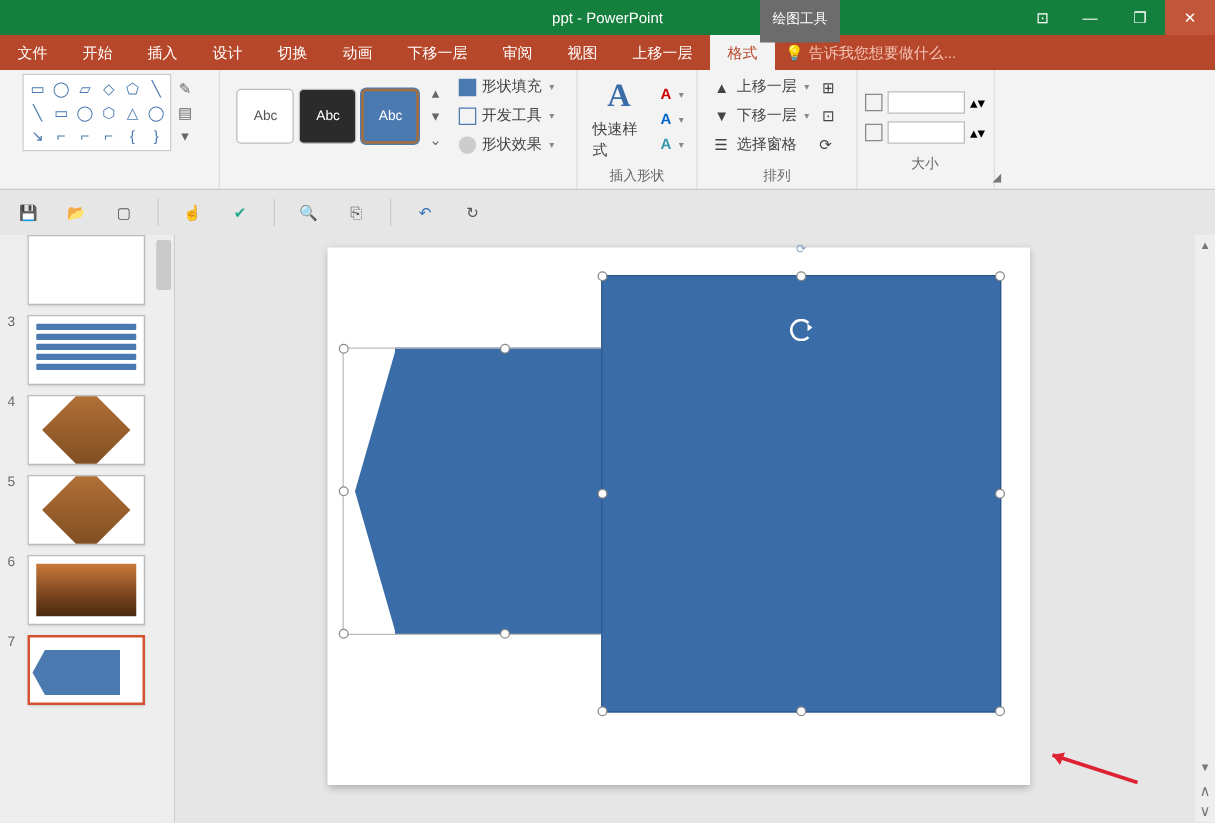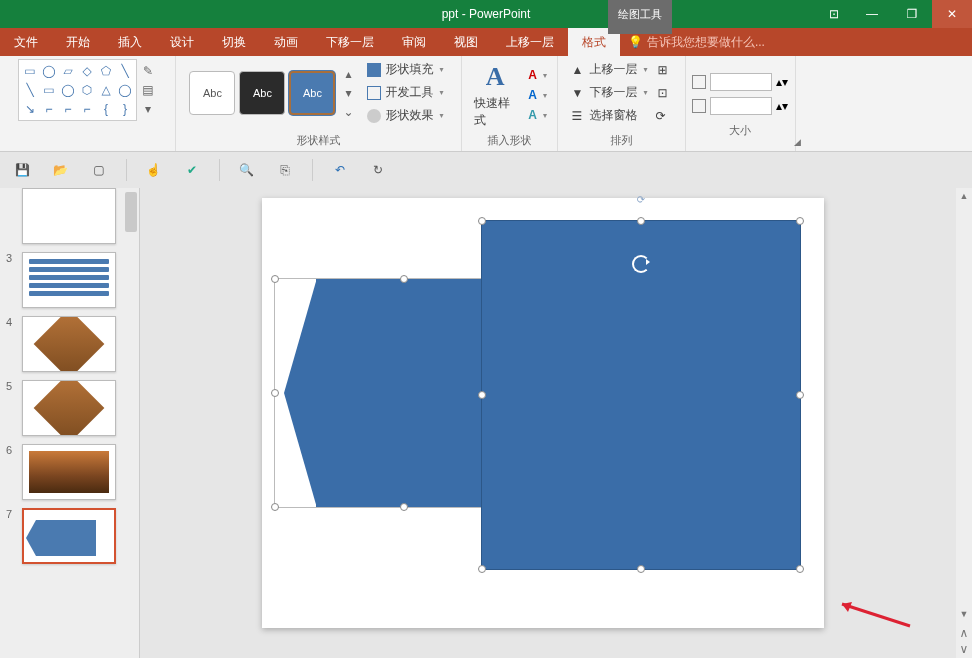--- a/index.html
+++ b/index.html
@@ -167,21 +167,20 @@
             <span>开发工具</span>
             <span class="caret">▾</span>
           </div>
         <div class="rbtn">
             <span class="ic" style="background:#ccc;border-radius:50%"></span>
             <span>形状效果</span>
             <span class="caret">▾</span>
           </div>
       </div>
     </div>
-    <div class="group-label">形状样式</div>
   </div>
 
   <div class="group" style="width:96px">
     <div style="display:flex;align-items:center">
       <div class="bigbtn">
         <div class="big-ic">A</div>
         <span>快速样式</span>
       </div>
       <div class="vstack" style="margin-left:2px">
         <div class="rbtn">

